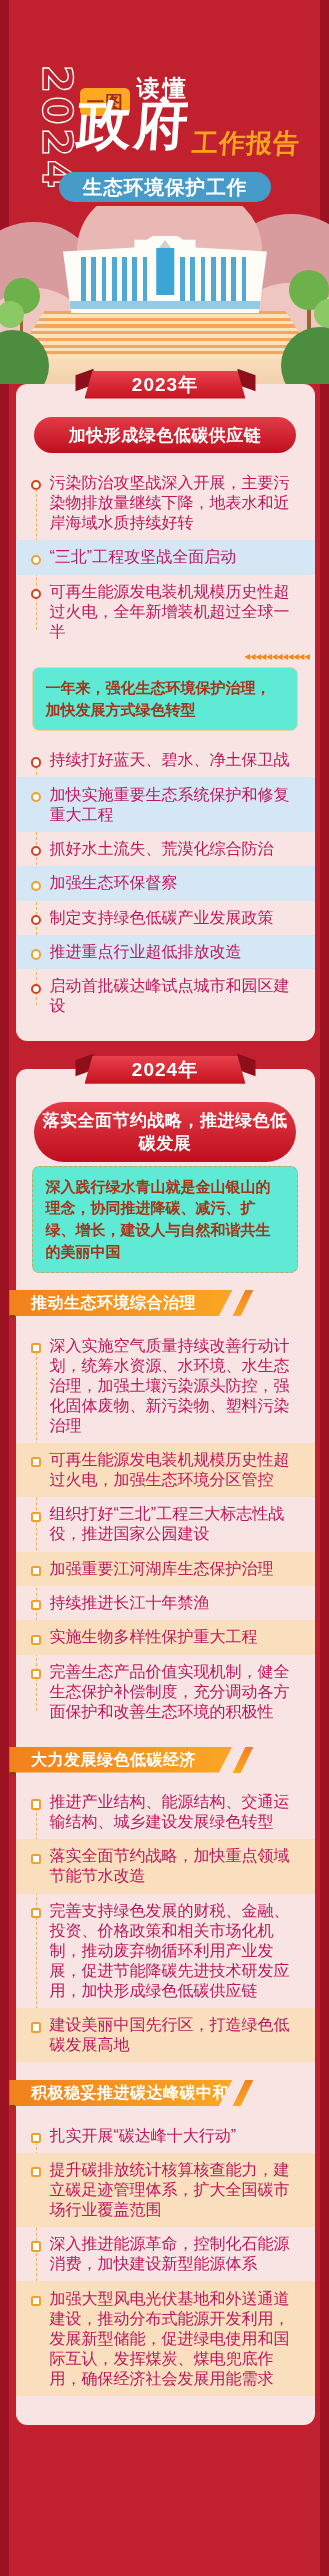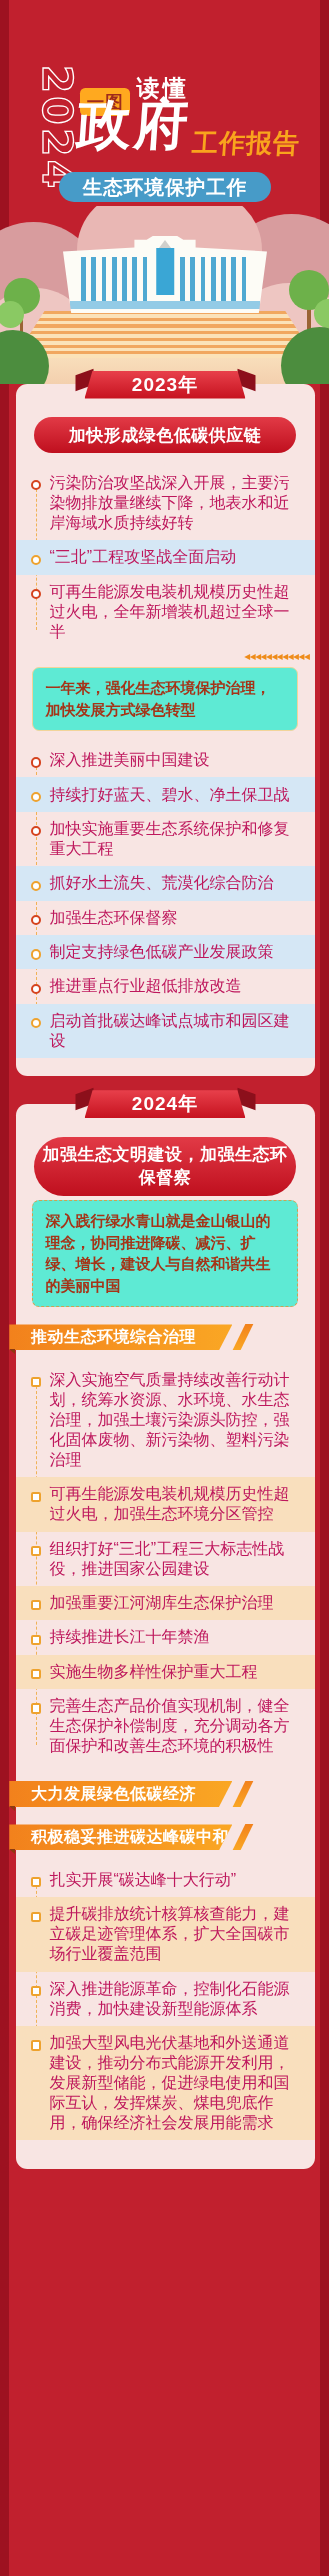--- a/index.html
+++ b/index.html
@@ -181,39 +181,38 @@
     <li>污染防治攻坚战深入开展，主要污染物排放量继续下降，地表水和近岸海域水质持续好转</li>
     <li>“三北”工程攻坚战全面启动</li>
     <li>可再生能源发电装机规模历史性超过火电，全年新增装机超过全球一半</li>
   </ul>
 
   <div class="chevrons">◀◀◀◀◀◀◀◀◀◀◀◀</div>
 
   <div class="note-box">一年来，强化生态环境保护治理，加快发展方式绿色转型</div>
 
   <ul class="blist list-2023">
-    <li>深入推进美丽中国建设</li>
     <li>持续打好蓝天、碧水、净土保卫战</li>
     <li>加快实施重要生态系统保护和修复重大工程</li>
     <li>抓好水土流失、荒漠化综合防治</li>
     <li>加强生态环保督察</li>
     <li>制定支持绿色低碳产业发展政策</li>
     <li>推进重点行业超低排放改造</li>
     <li>启动首批碳达峰试点城市和园区建设</li>
   </ul>
 </div>
 
 <div class="panel panel-2024">
   <div class="ribbon-wrap">
     <div class="fold fold-l"></div>
     <div class="fold fold-r"></div>
   </div>
   <div class="ribbon">2024年</div>
 
-  <div class="pill-heading">加强生态文明建设，加强生态环保督察</div>
+  <div class="pill-heading">落实全面节约战略，推进绿色低碳发展</div>
 
   <div class="note-box dashed" style="margin-top:4px;">深入践行绿水青山就是金山银山的理念，协同推进降碳、减污、扩绿、增长，建设人与自然和谐共生的美丽中国</div>
 
   <div class="group-head">
     <div class="group-banner">推动生态环境综合治理</div>
     <div class="banner-stripe"></div>
     <div class="banner-fold"></div>
   </div>
   <ul class="blist list-2024">
     <li>深入实施空气质量持续改善行动计划，统筹水资源、水环境、水生态治理，加强土壤污染源头防控，强化固体废物、新污染物、塑料污染治理</li>
@@ -223,20 +222,26 @@
     <li>持续推进长江十年禁渔</li>
     <li>实施生物多样性保护重大工程</li>
     <li>完善生态产品价值实现机制，健全生态保护补偿制度，充分调动各方面保护和改善生态环境的积极性</li>
   </ul>
 
   <div class="group-head">
     <div class="group-banner">大力发展绿色低碳经济</div>
     <div class="banner-stripe"></div>
     <div class="banner-fold"></div>
   </div>
+  <ul class="blist list-2024">
+    <li>推进产业结构、能源结构、交通运输结构、城乡建设发展绿色转型</li>
+    <li>落实全面节约战略，加快重点领域节能节水改造</li>
+    <li>完善支持绿色发展的财税、金融、投资、价格政策和相关市场化机制，推动废弃物循环利用产业发展，促进节能降碳先进技术研发应用，加快形成绿色低碳供应链</li>
+    <li>建设美丽中国先行区，打造绿色低碳发展高地</li>
+  </ul>
 
   <div class="group-head">
     <div class="group-banner">积极稳妥推进碳达峰碳中和</div>
     <div class="banner-stripe"></div>
     <div class="banner-fold"></div>
   </div>
   <ul class="blist list-2024">
     <li>扎实开展“碳达峰十大行动”</li>
     <li>提升碳排放统计核算核查能力，建立碳足迹管理体系，扩大全国碳市场行业覆盖范围</li>
     <li>深入推进能源革命，控制化石能源消费，加快建设新型能源体系</li>

